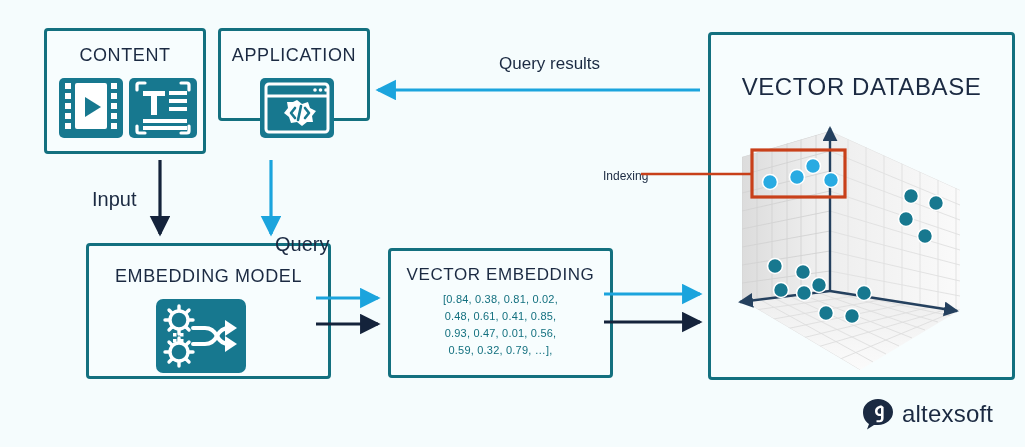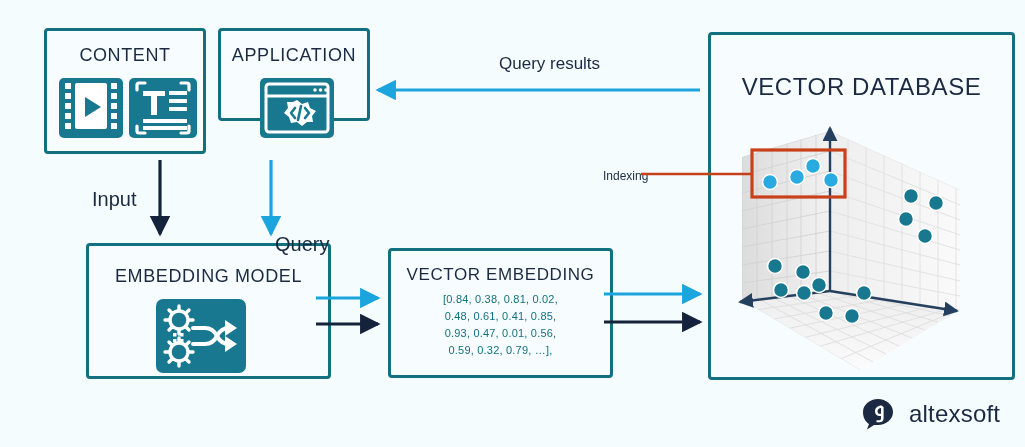--- a/index.html
+++ b/index.html
@@ -66,21 +66,21 @@
   #lb-query{left:275px;top:188px;margin-top:45px;}
   #lb-queryresults{left:499px;top:54px;font-size:17px;}
   #lb-indexing{left:563px;top:169px;font-size:12px;margin-left:40px;}
 
   
   #wires{position:absolute;left:0;top:0;width:1025px;height:447px;}
 
   
   #logo{
     position:absolute;left:862px;top:398px;
-    display:flex;align-items:center;gap:15px;justify-content:flex-end;
+    display:flex;align-items:center;gap:8px;justify-content:flex-end;
   }
   #logo-text{
     color:#1b2a42;font-size:24px;letter-spacing:.2px;
   }
 </style>
 </head>
 <body>
 
 <div id="stage">
 

